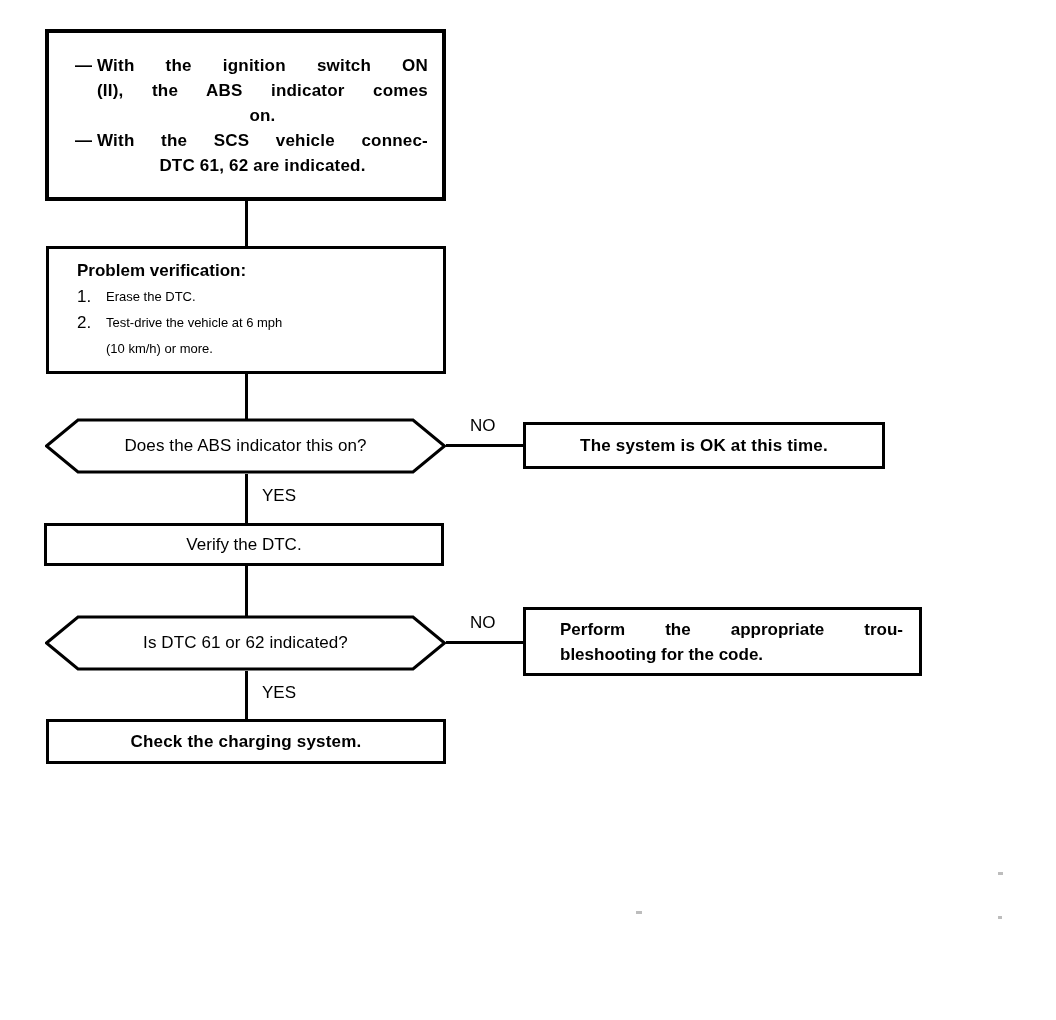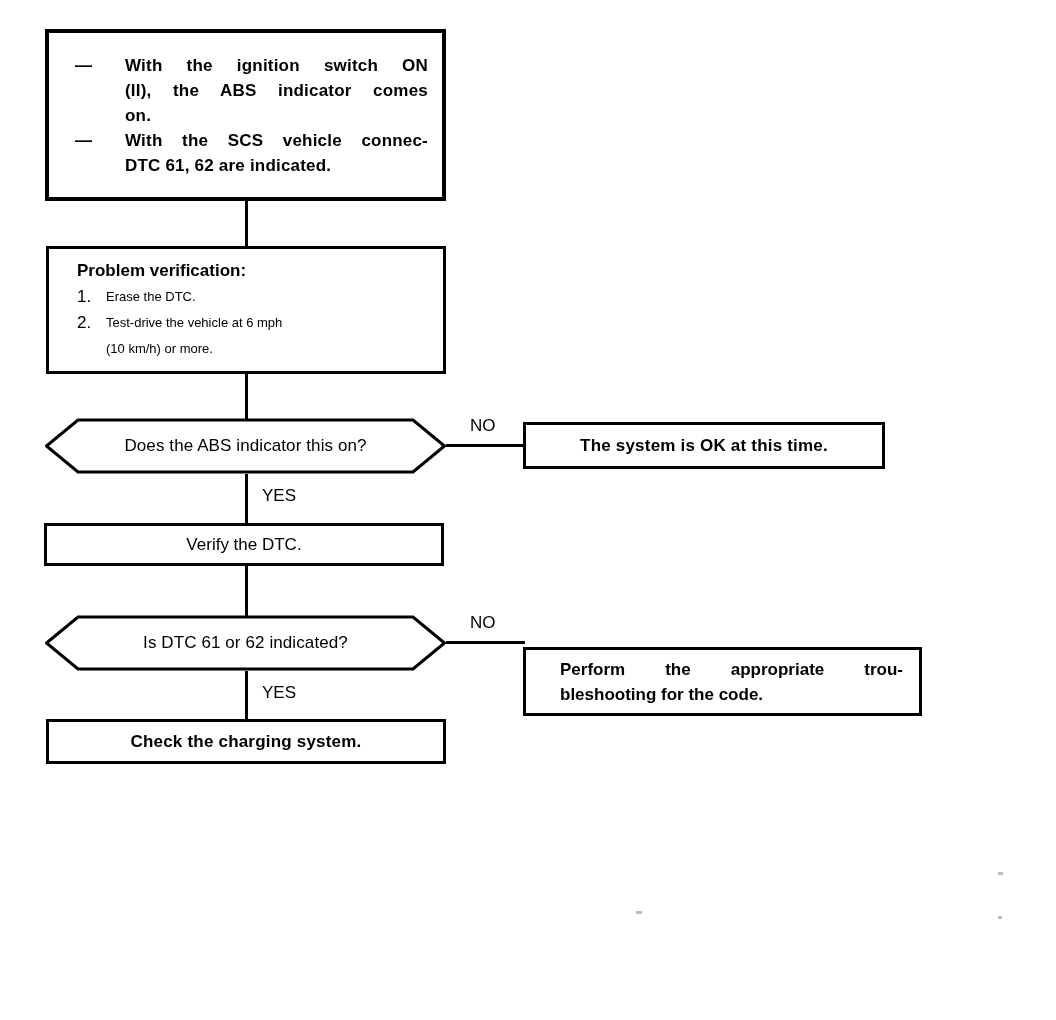--- a/index.html
+++ b/index.html
@@ -70,29 +70,28 @@
   }
   .bullet-dash {
     flex: 0 0 auto;
     width: 22px;
     font-weight: bold;
     font-size: 17px;
     line-height: 25px;
   }
   .bullet-body {
     flex: 1 1 auto;
-    margin-left: 28px;
   }
   .just-line {
     text-align: justify;
     text-align-last: justify;
     white-space: normal;
   }
   .plain-line {
-    text-align: left;
+    text-align: center;
   }
 
   
   .num-block {
     padding: 0 12px 0 28px;
   }
   .num-head {
     font-weight: bold;
     font-size: 17px;
     line-height: 26px;
@@ -264,21 +263,21 @@
   <div class="hexwrap" style="left:45px; top:615px; width:401px; height:56px;text-align:center;">
     <svg width="401" height="56" viewBox="0 0 401 56">
       <polygon points="1.5,28 33,2 368,2 399.5,28 368,54 33,54" fill="#ffffff" stroke="#000000" stroke-width="3" stroke-linejoin="miter"></polygon>
     </svg>
     <div class="hex-text">Is DTC 61 or 62 indicated?</div>
   </div>
 
   <div class="hline" style="left:446px; top:641px; width:79px;"></div>
   <div class="branch-label" style="left:470px; top:613px;">NO</div>
 
-  <div class="node rect" style="left:523px; top:607px; width:399px; height:69px;margin-top:40px;">
+  <div class="node rect" style="left:523px; top:607px; width:399px; height:69px;">
     <div class="rect-inner">
       <div class="out-txt">
         <div class="ln justified">Perform the appropriate trou-</div>
         <div class="ln">bleshooting for the code.</div>
       </div>
     </div>
   </div>
 
   <div class="vline" style="left:245px; top:671px; height:48px;"></div>
   <div class="branch-label" style="left:262px; top:683px;">YES</div>

